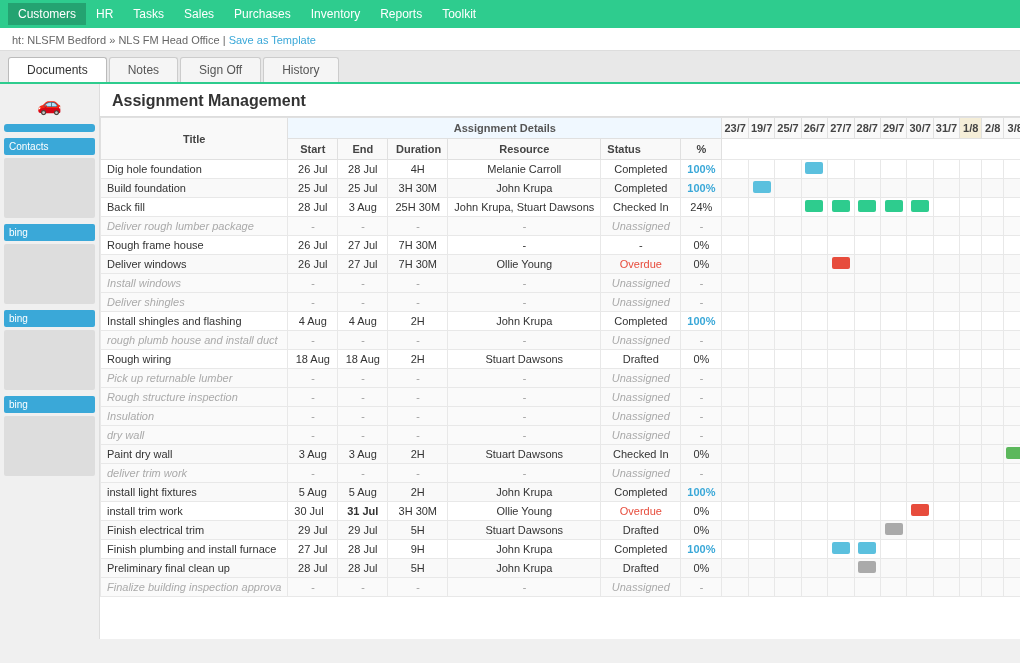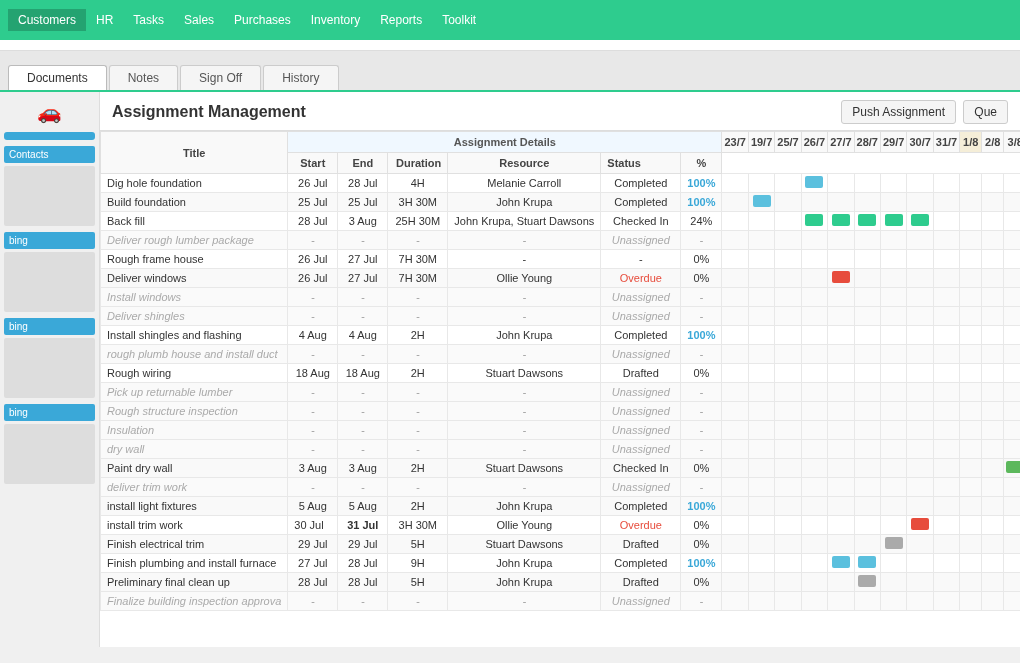--- a/index.html
+++ b/index.html
@@ -3,21 +3,21 @@
   <meta charset="utf-8">
   <style>
     * { box-sizing: border-box; margin: 0; padding: 0; }
     body { font-family: Arial, sans-serif; font-size: 12px; background: #f0f0f0; overflow: hidden; width: 1020px; height: 663px; }
 
     
     .top-nav {
       background: #2ecc8e;
       display: flex;
       align-items: center;
-      height: 40px;
+      height: 28px;
       padding: 0 8px;
     }
     .top-nav-item {
       color: white;
       padding: 4px 10px;
       cursor: pointer;
       font-size: 12px;
       font-weight: 500;
     }
     .top-nav-item.active { background: rgba(0,0,0,0.2); }
@@ -37,21 +37,21 @@
       color: #666;
       font-size: 11px;
     }
     .breadcrumb-sub a { color: #3aa8d8; text-decoration: none; }
 
     
     .tab-bar {
       background: #e8e8e8;
       display: flex;
       align-items: center;
-      padding: 14px 8px 0;
+      padding: 6px 8px 0;
       border-bottom: 2px solid #2ecc8e;
     }
     .tab {
       background: #f5f5f5;
       border: 1px solid #ccc;
       border-bottom: none;
       padding: 5px 18px;
       cursor: pointer;
       font-size: 12px;
       color: #555;
@@ -219,20 +219,24 @@
   <span class="top-nav-item">HR</span>
   <span class="top-nav-item">Tasks</span>
   <span class="top-nav-item">Sales</span>
   <span class="top-nav-item">Purchases</span>
   <span class="top-nav-item">Inventory</span>
   <span class="top-nav-item">Reports</span>
   <span class="top-nav-item">Toolkit</span>
 </div>
 
 <div class="breadcrumb-area">
+  <div class="breadcrumb-sub">
+    <span>ht: NLSFM Bedford » NLS FM Head Office |</span>
+    <a href="#">Save as Template</a>
+  </div>
 </div>
 
 <div class="tab-bar">
   <div class="tab active">Documents</div>
   <div class="tab">Notes</div>
   <div class="tab">Sign Off</div>
   <div class="tab">History</div>
 </div>
 
 <div class="main-layout">
@@ -249,24 +253,20 @@
     <div class="sidebar-section">bing</div>
     <div class="sidebar-scroll-box"></div>
     <div class="sidebar-section">bing</div>
     <div class="sidebar-scroll-box"></div>
   </div>
 
   <div class="content-area">
 
     <div class="am-header">
       <span class="am-title">Assignment Management</span>
-      <div>
-        <button class="am-btn">Push Assignment</button>
-        <button class="am-btn">Que</button>
-      </div>
     </div>
 
     <div class="table-wrapper">
       <table>
         <thead>
           <tr>
             <th class="col-title" rowspan="2">Title</th>
             <th colspan="6" class="th-group">Assignment Details</th>
             <th class="gantt-cell">23/7</th>
             <th class="gantt-cell">19/7</th>

